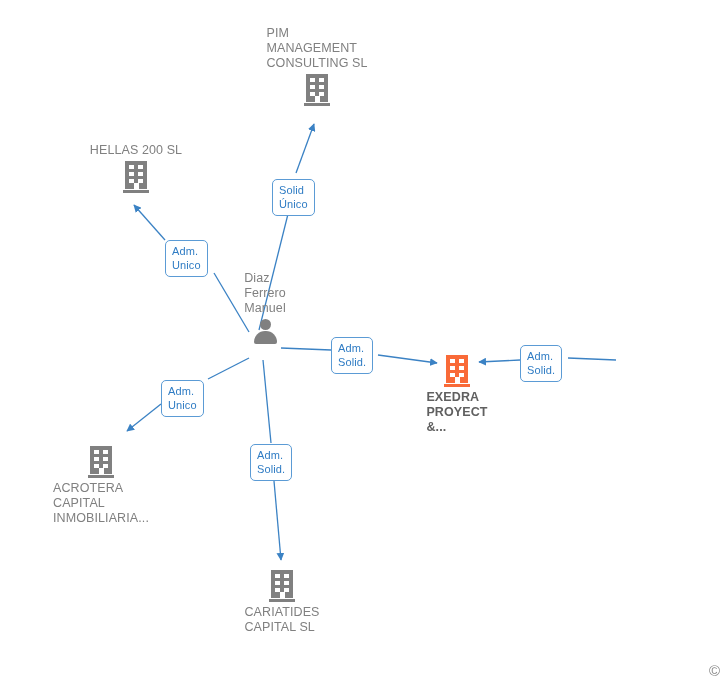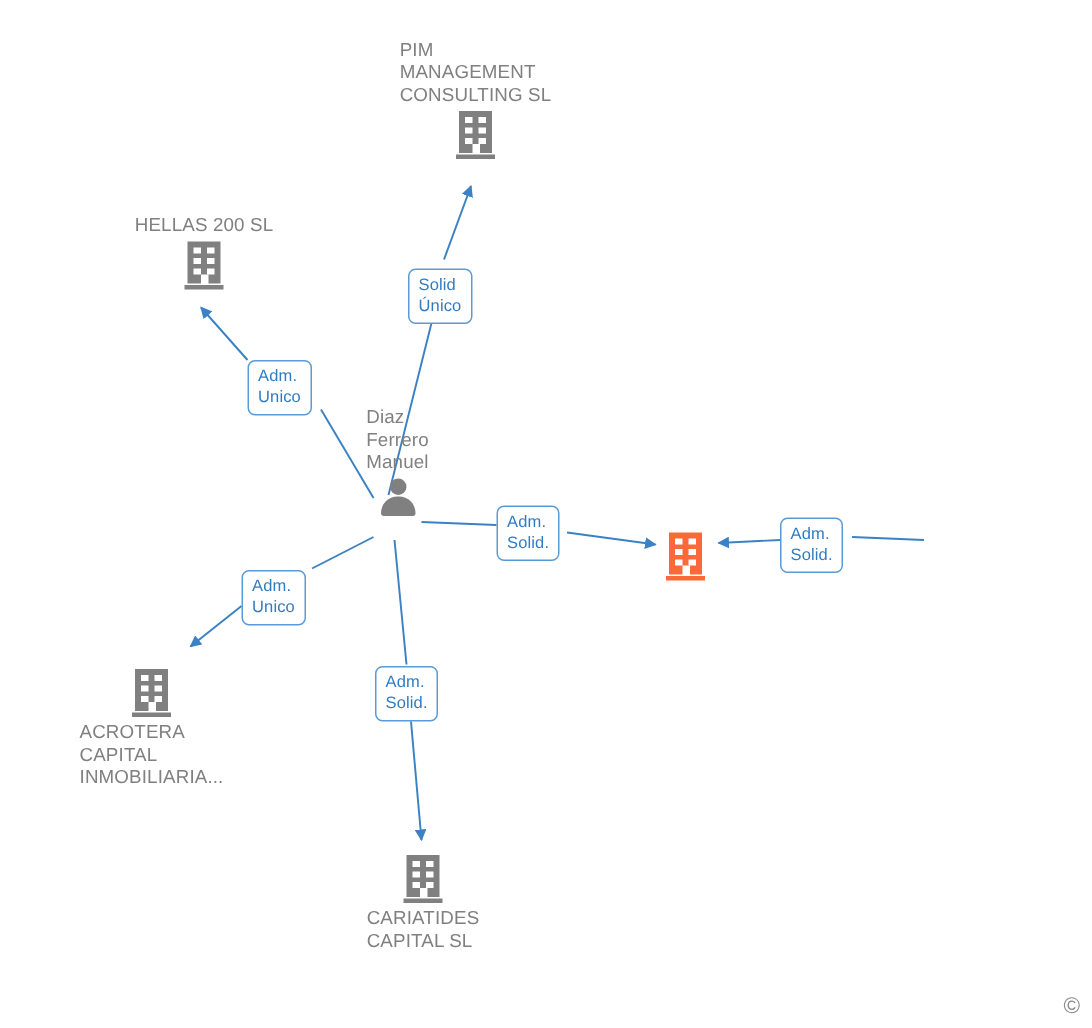--- a/index.html
+++ b/index.html
@@ -242,20 +242,23 @@
         <div class="win" style="left:6px;top:4px"></div>
           <div class="win" style="left:15px;top:4px"></div>
         <div class="win" style="left:6px;top:11px"></div>
           <div class="win" style="left:15px;top:11px"></div>
         <div class="win" style="left:6px;top:18px"></div>
           <div class="win" style="left:15px;top:18px"></div>
         <div class="door"></div>
         <div class="base"></div>
       </div>
     </div>
+    <div class="label">EXEDRA
+PROYECT
+&amp;...</div>
   </div>
 
 
   <div class="node label-bottom" style="left:101px; top:446px;">
     <div class="glyph">
       <div class="bldg">
         <div class="body"></div>
         <div class="win" style="left:6px;top:4px"></div>
           <div class="win" style="left:15px;top:4px"></div>
         <div class="win" style="left:6px;top:11px"></div>

